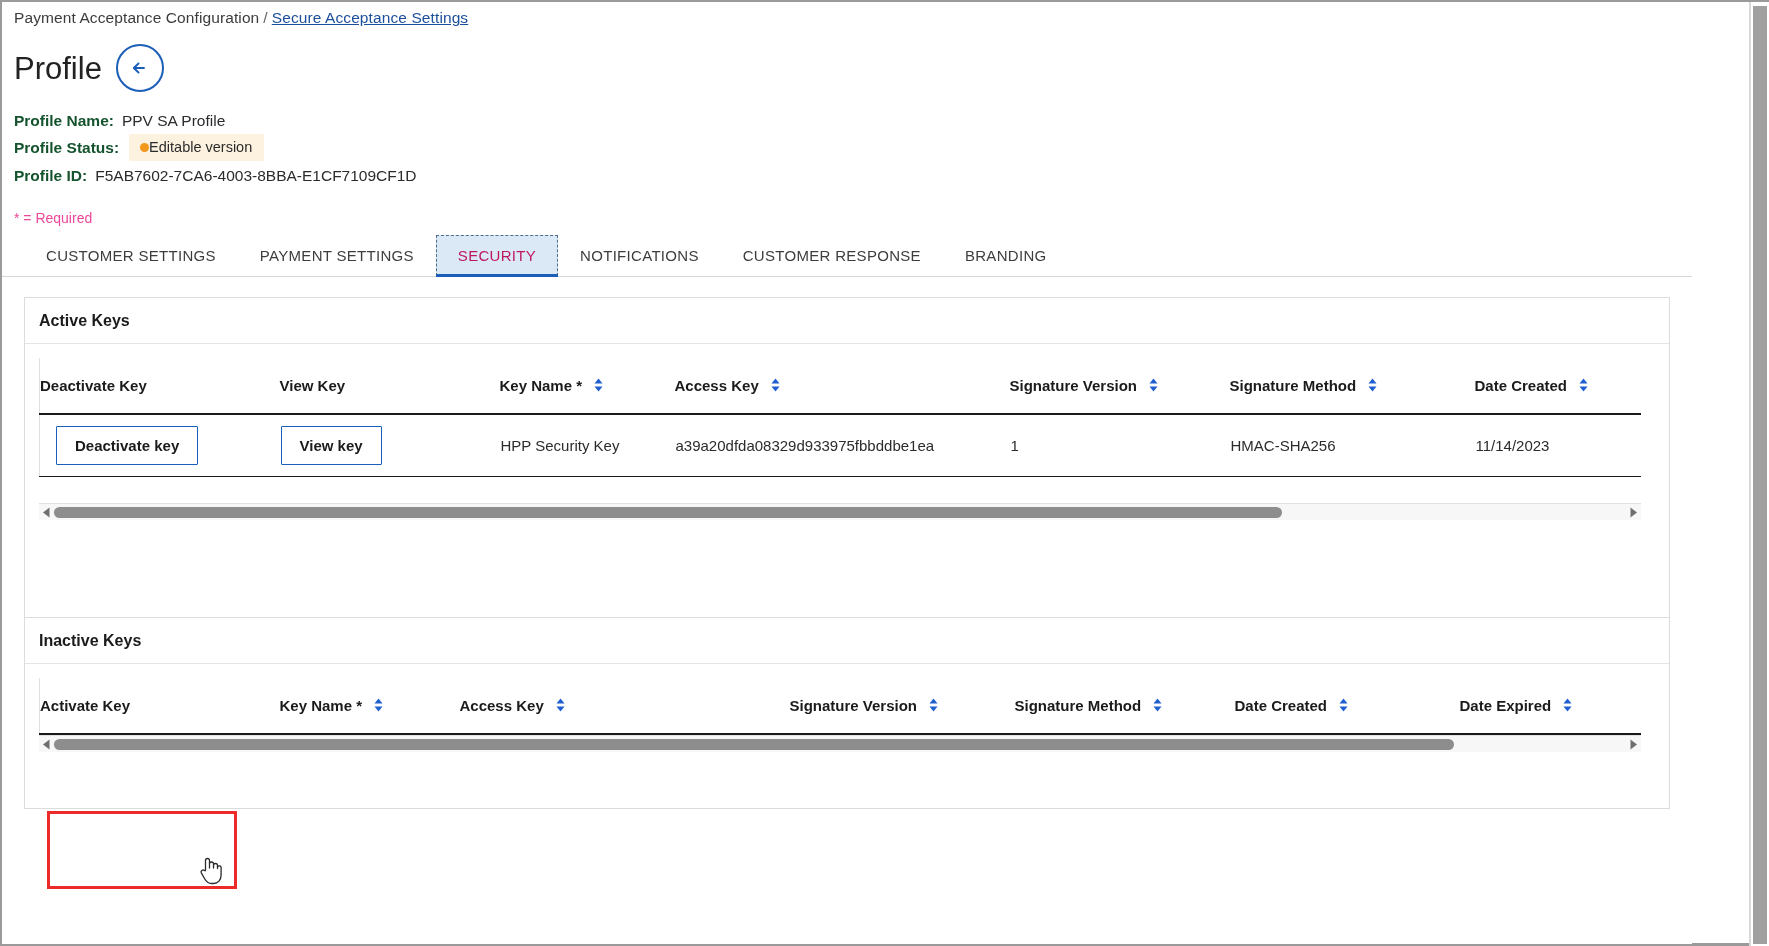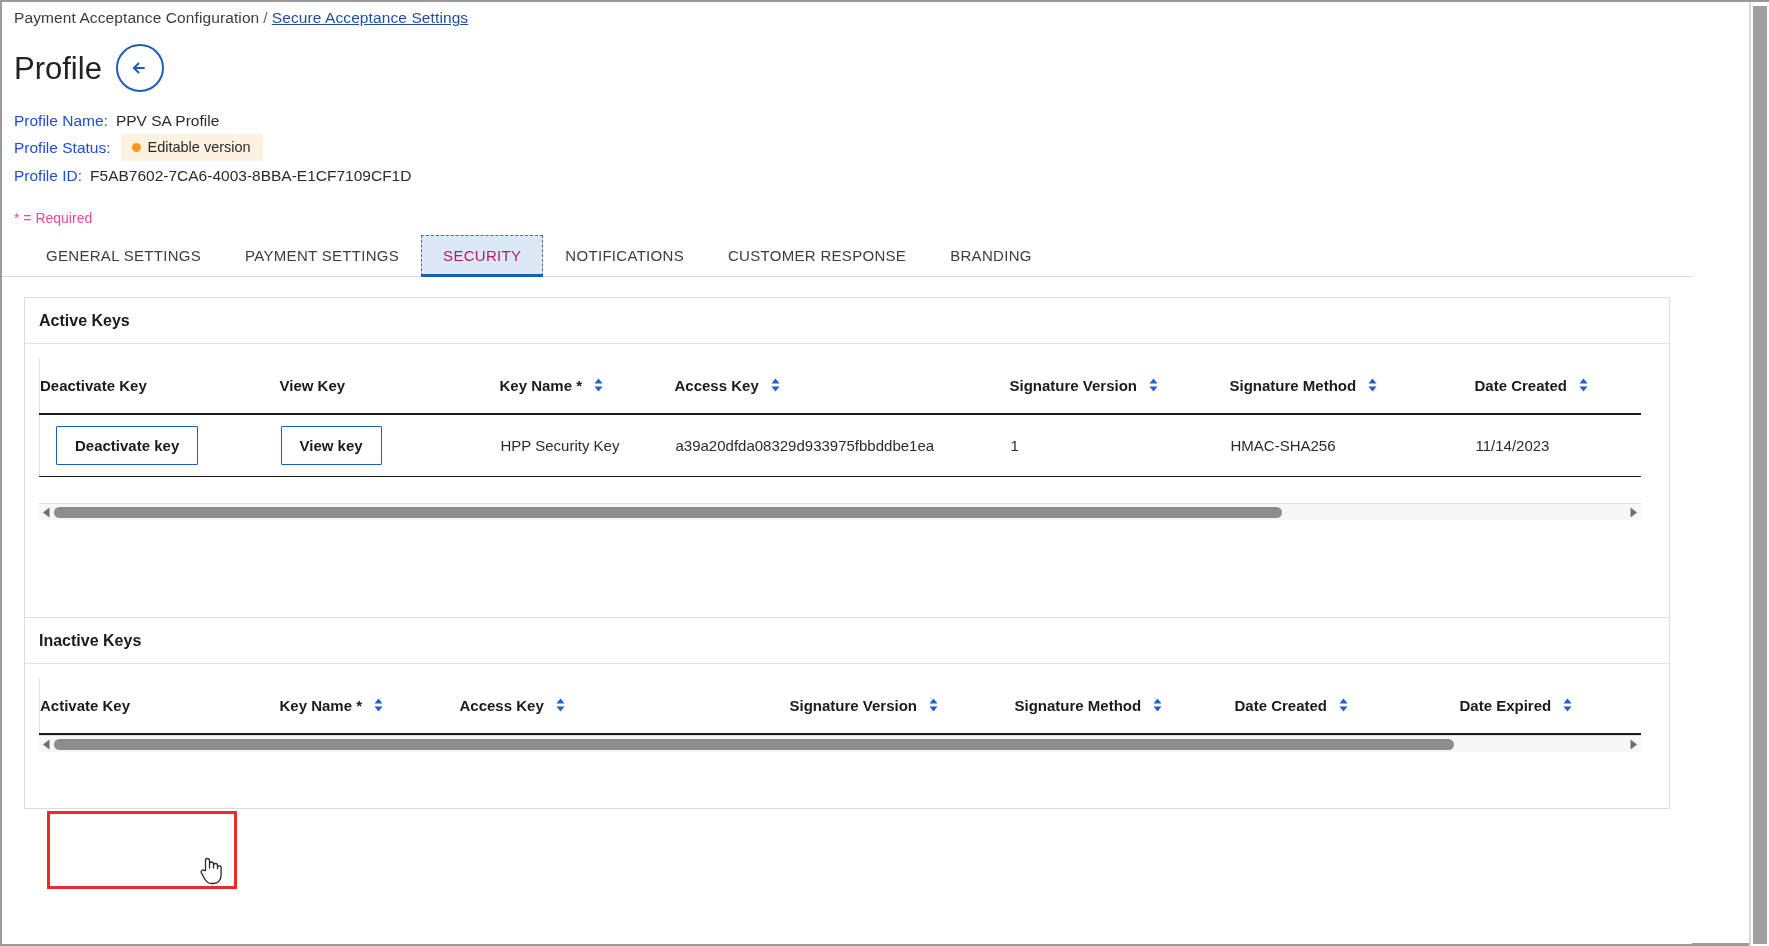--- a/index.html
+++ b/index.html
@@ -65,28 +65,28 @@
   .back-circle {
     width:48px; height:48px; border-radius:50%;
     border:2px solid #1a5eb8;
     display:flex; align-items:center; justify-content:center;
     cursor:pointer; background:#fff;
   }
   .back-circle svg { display:block; }
 
   
   .meta { position:absolute; left:12px; font-size:15.5px; color:#2b2b2b; }
-  .meta b { font-weight:normal; color:#1d4ed8; }
+  .meta b { font-weight:bold; color:#14532d; }
   .meta-name { top:110px; }
   .meta-status { top:132px; display:flex; align-items:center; }
   .meta-id { top:165px; }
   .meta .lbl { display:inline-block; }
   .meta .val { margin-left:8px; }
   .status-pill {
-    display:inline-flex; align-items:center; gap:7px;
+    display:inline-flex; align-items:center; 
     background:#fdf2e0;
     padding:5px 12px 6px 11px;
     margin-left:10px;
     font-size:14.5px; color:#2b2b2b;
     border-radius:1px;
   }
   .status-dot {
     width:9px; height:9px; border-radius:50%;
     background:#f2991b; flex:none;
   }
@@ -271,21 +271,21 @@
       </span>
     </div>
 
     <div class="meta meta-id">
       <b class="lbl">Profile ID:</b><span class="val">F5AB7602-7CA6-4003-8BBA-E1CF7109CF1D</span>
     </div>
 
     <div class="required-note">* = Required</div>
 
     <div class="tabs">
-      <div class="tab">GENERAL SETTINGS</div>
+      <div class="tab">CUSTOMER SETTINGS</div>
       <div class="tab">PAYMENT SETTINGS</div>
       <div class="tab active">SECURITY</div>
       <div class="tab">NOTIFICATIONS</div>
       <div class="tab">CUSTOMER RESPONSE</div>
       <div class="tab">BRANDING</div>
     </div>
 
     <div class="card card-active">
       <div class="card-head">Active Keys</div>
 

